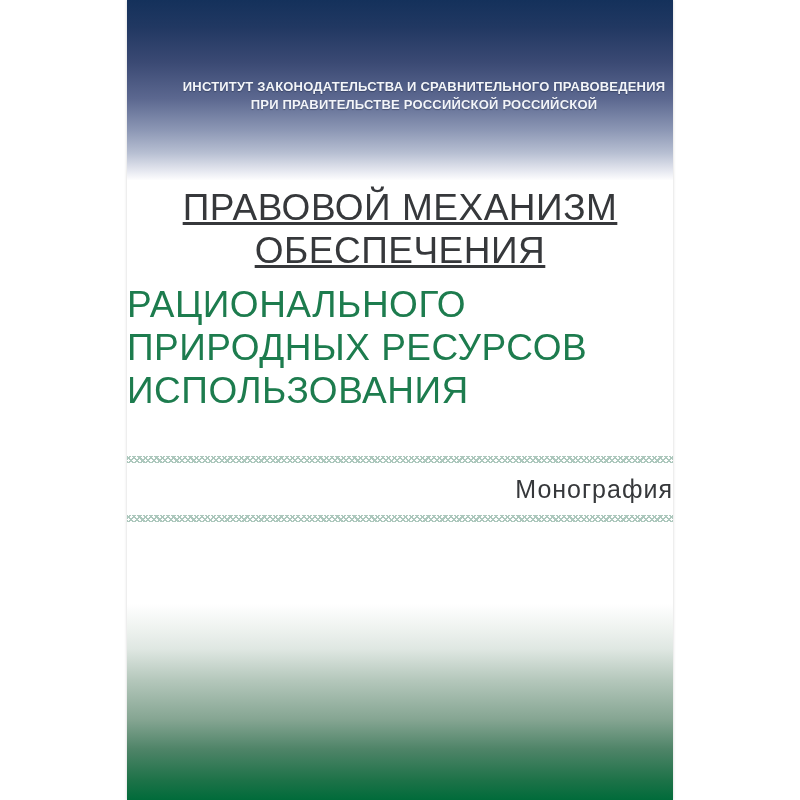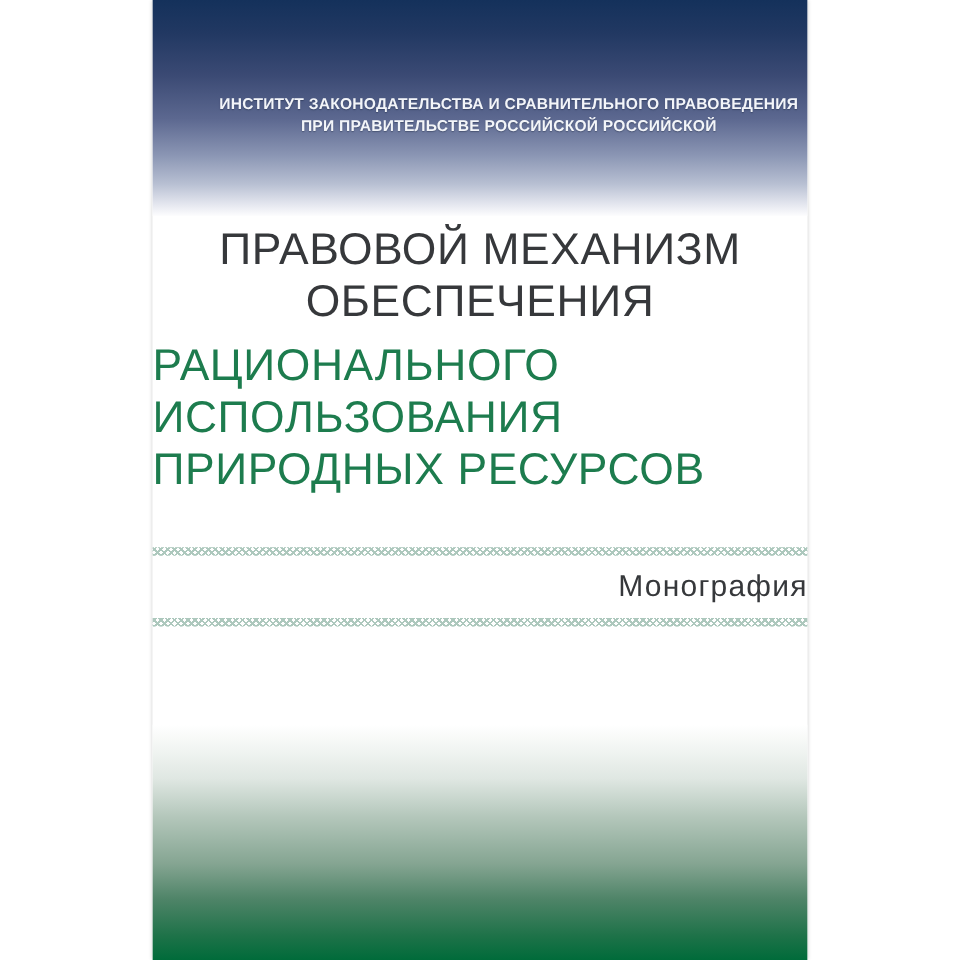--- a/index.html
+++ b/index.html
@@ -57,20 +57,21 @@
   
   .title-dark {
     position: absolute;
     top: 186px; left: 0; right: 0;
     text-align: center;
     color: #36383b;
     font-size: 37px;
     font-weight: 500;
     line-height: 43px;
     letter-spacing: 0.5px;
+    text-decoration: underline;
   }
   .title-green {
     position: absolute;
     top: 283px; left: 0; right: 0;
     color: #1d7c4e;
     font-size: 37px;
     font-weight: 500;
     line-height: 43px;
     letter-spacing: 0.5px;
   }
@@ -125,22 +126,22 @@
       </div>
     </div>
 
     <div class="title-dark">
       <div>ПРАВОВОЙ МЕХАНИЗМ</div>
       <div>ОБЕСПЕЧЕНИЯ</div>
     </div>
 
     <div class="title-green">
       <div>РАЦИОНАЛЬНОГО</div>
+      <div>ПРИРОДНЫХ РЕСУРСОВ</div>
       <div>ИСПОЛЬЗОВАНИЯ</div>
-      <div>ПРИРОДНЫХ РЕСУРСОВ</div>
     </div>
 
     <div class="divider divider-top"></div>
 
     <div class="monograph">Монография</div>
 
     <div class="divider divider-bottom"></div>
 
     <div class="footer"></div>
 

